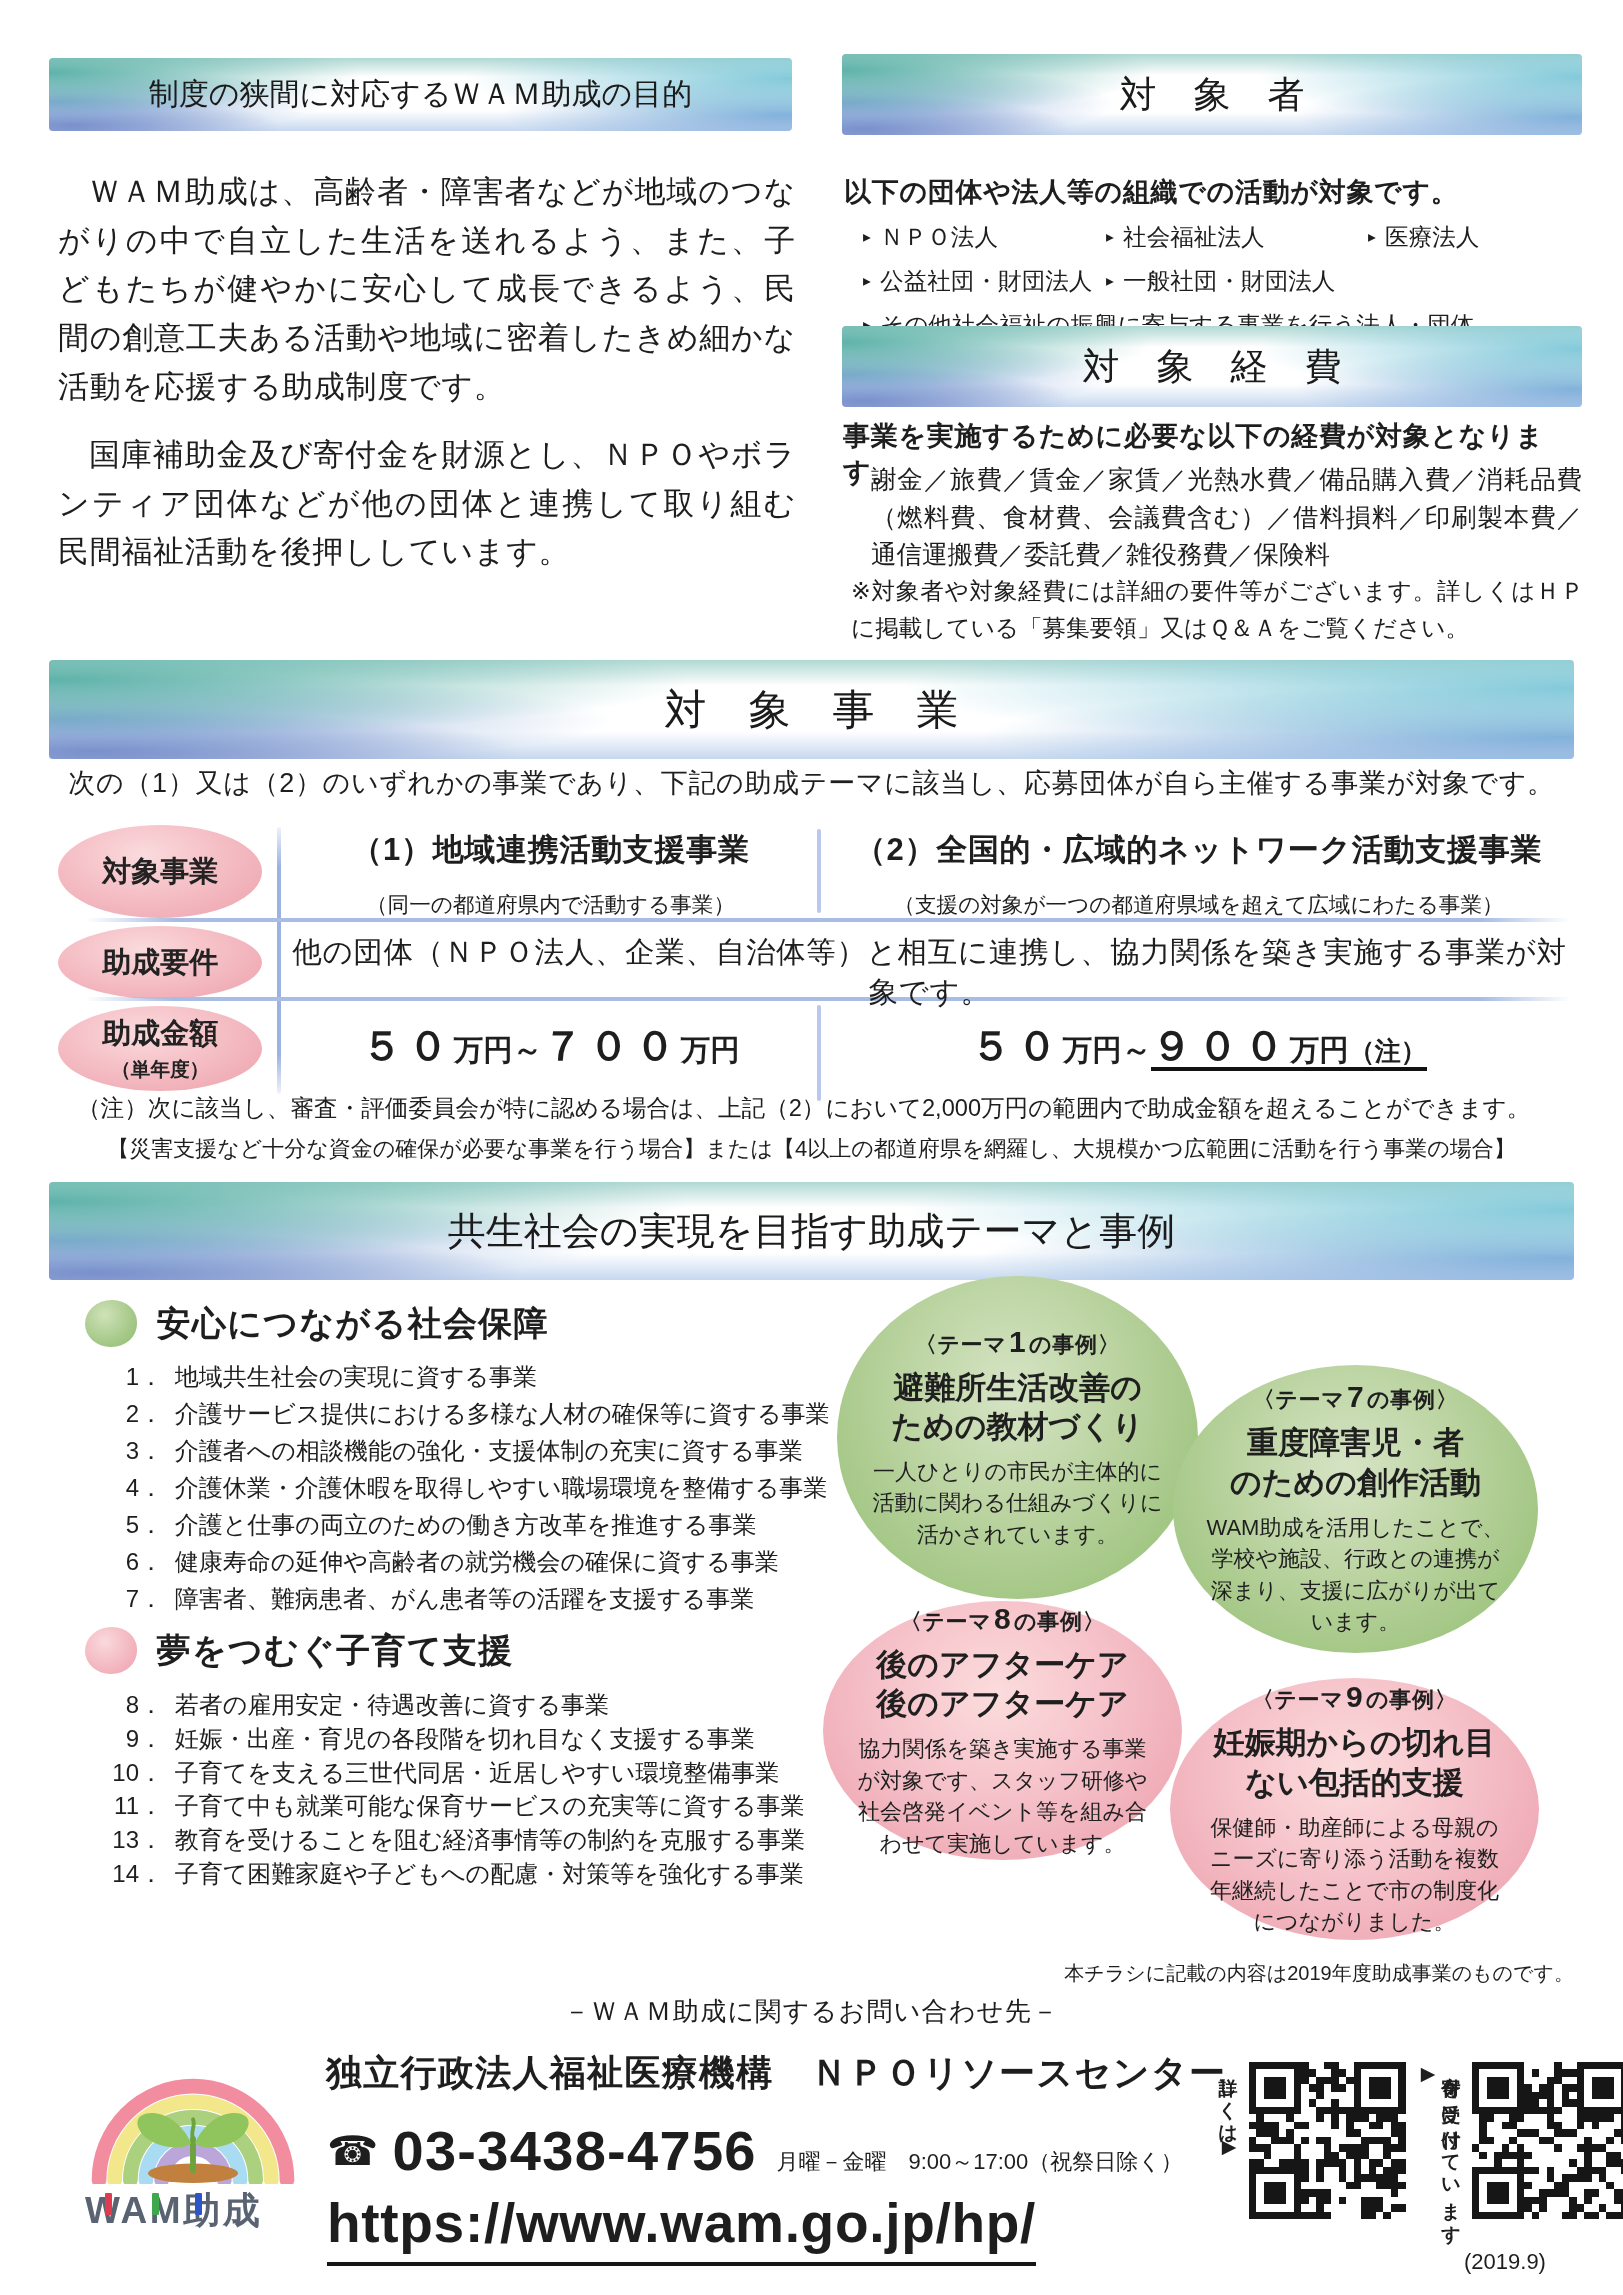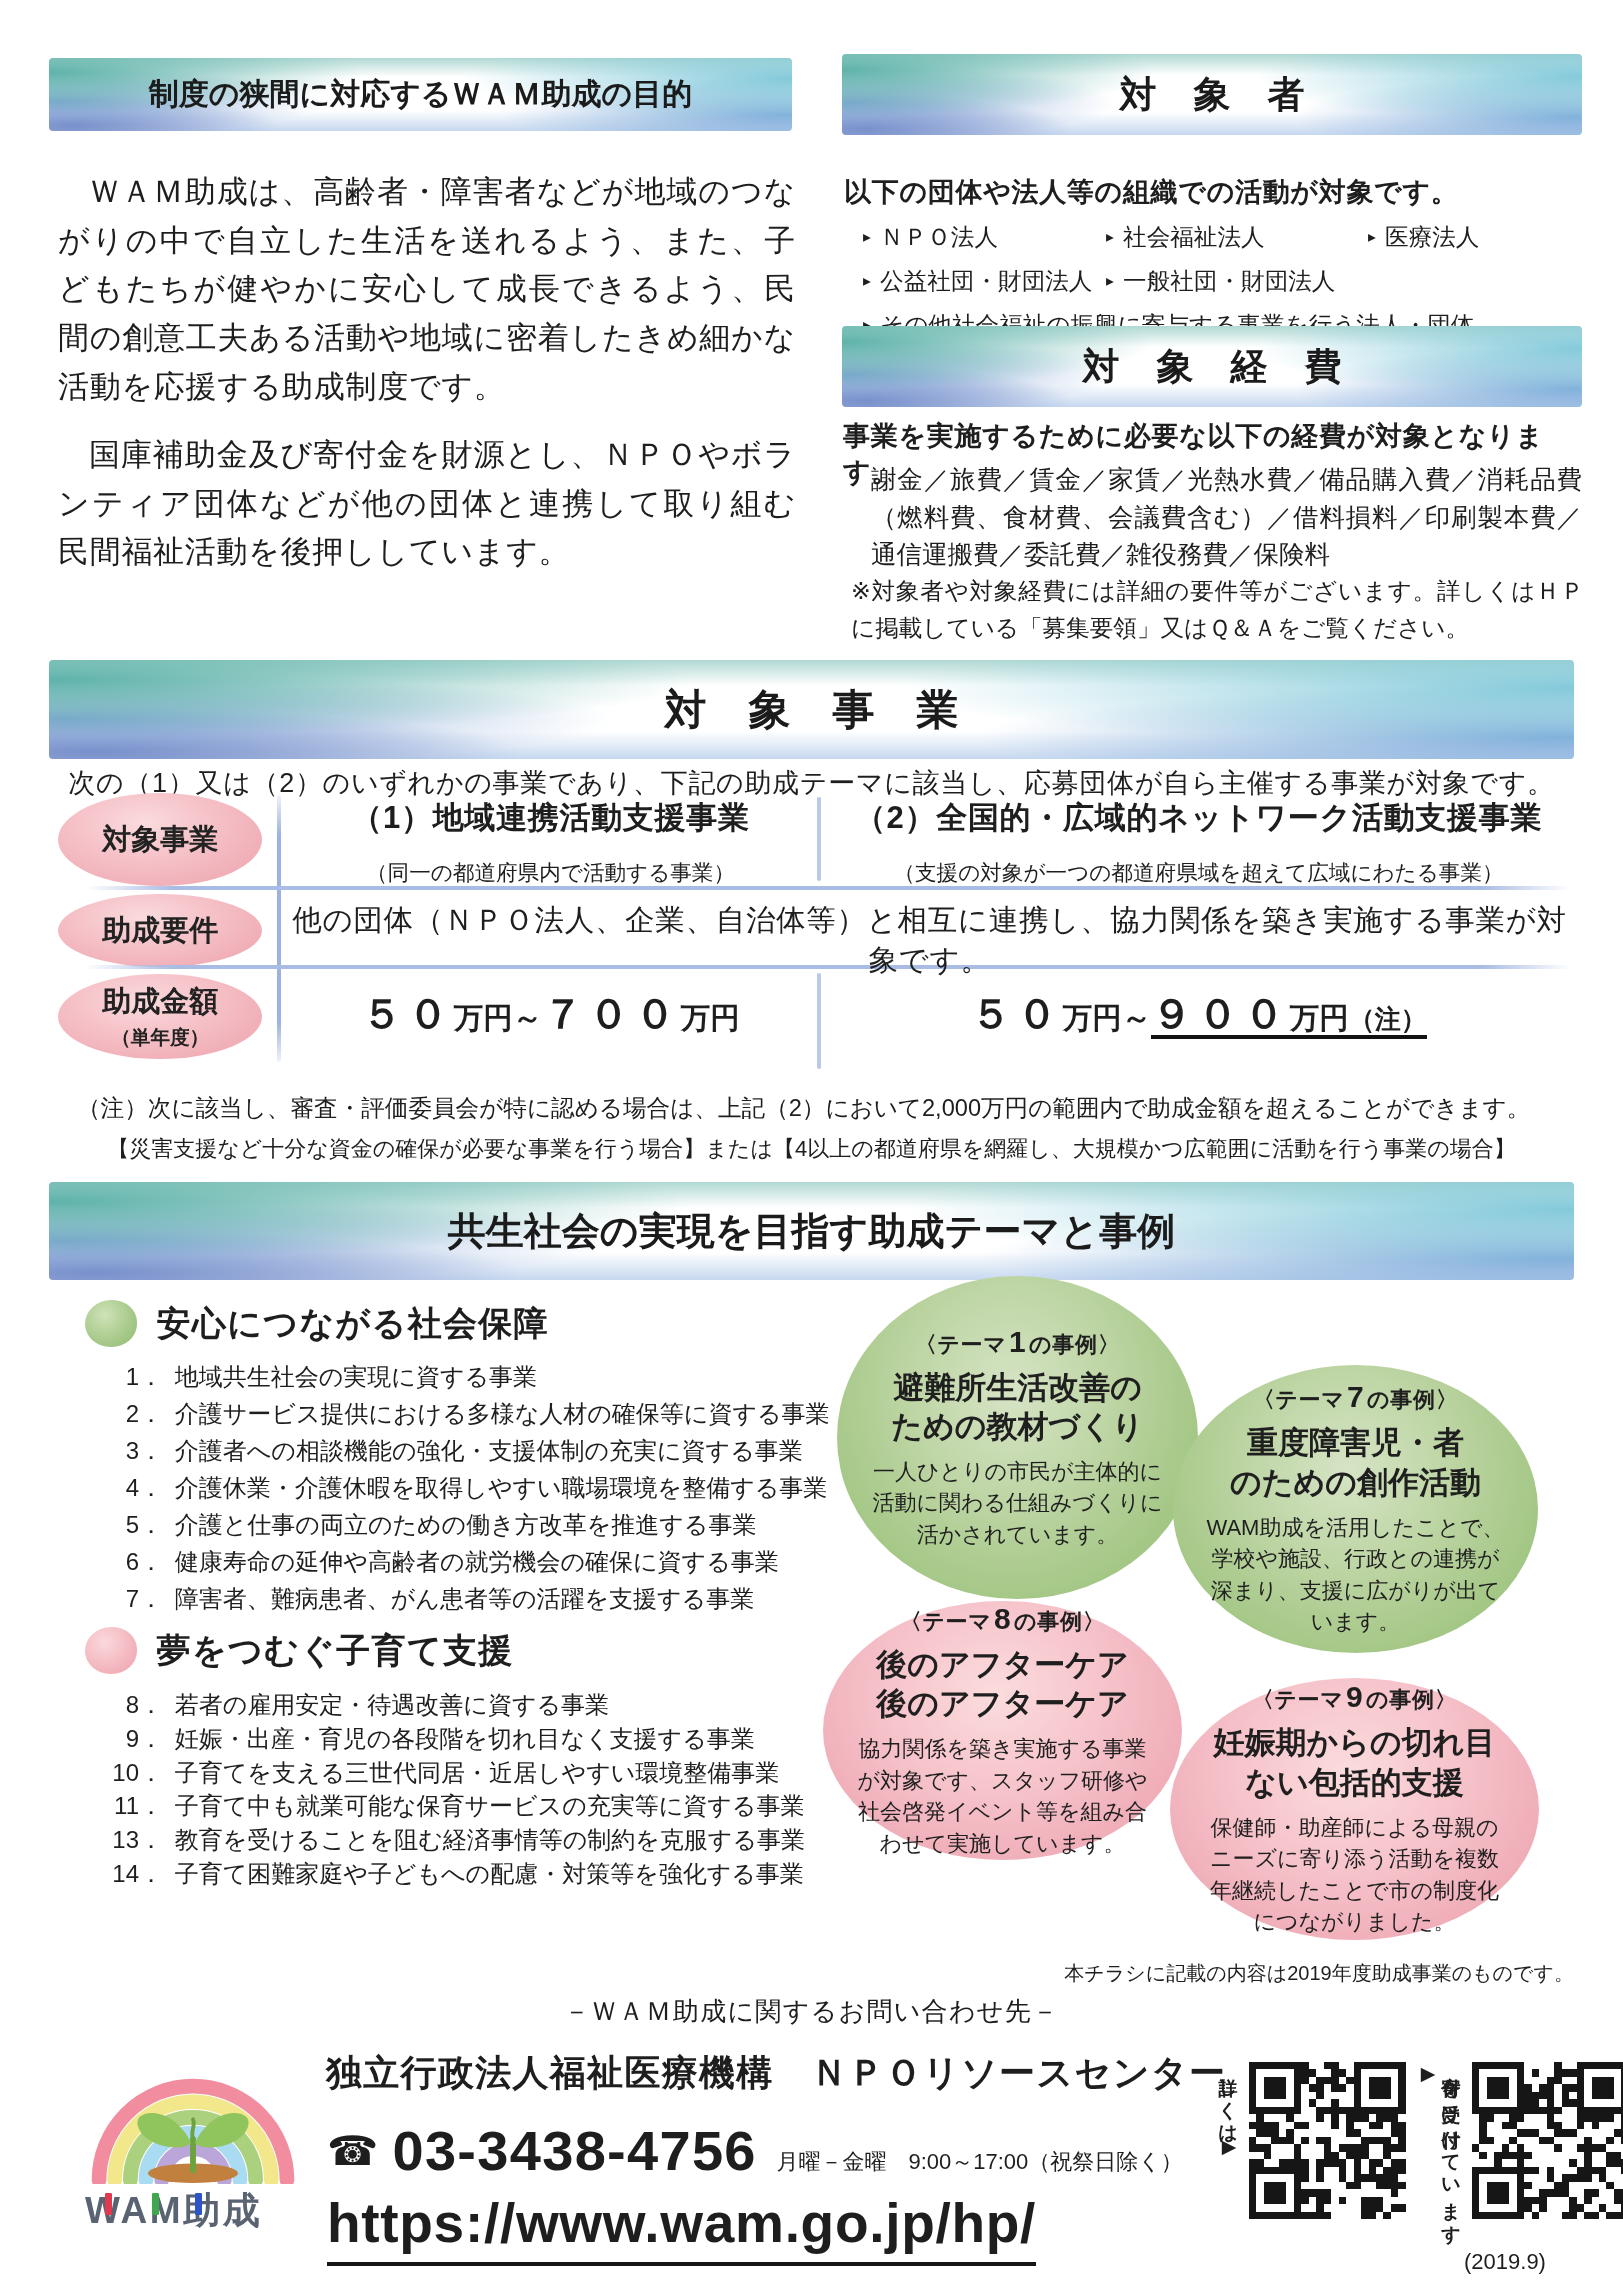--- a/index.html
+++ b/index.html
@@ -14,21 +14,21 @@
     display:flex;align-items:center;justify-content:center;
     background:
       radial-gradient(42% 58% at 0% 20%, rgba(88,176,166,.95) 0%, rgba(88,176,166,0) 100%),
       radial-gradient(36% 48% at 1% 60%, rgba(122,160,212,.88) 0%, rgba(122,160,212,0) 100%),
       radial-gradient(28% 42% at 3% 92%, rgba(104,122,192,.85) 0%, rgba(104,122,192,0) 100%),
       radial-gradient(44% 60% at 100% 28%, rgba(118,196,214,.9) 0%, rgba(118,196,214,0) 100%),
       radial-gradient(38% 52% at 99% 78%, rgba(112,162,214,.85) 0%, rgba(112,162,214,0) 100%),
       linear-gradient(180deg, rgba(98,178,168,.50) 0%, rgba(255,255,255,0) 26%, rgba(255,255,255,0) 72%, rgba(128,168,220,.45) 100%),
       #ffffff;
   }
-  .band-title{font-weight:bold;color:#1b1b1b;white-space:nowrap;}
+  .band-title{font-weight:normal;color:#1b1b1b;white-space:nowrap;}
   #band-purpose{left:49px;top:58px;width:743px;height:73px}
   #band-purpose .band-title{font-size:30px}
   #band-groups{left:842px;top:54px;width:740px;height:81px}
   #band-groups .band-title{font-size:37px}
   #band-expenses{left:842px;top:326px;width:740px;height:81px}
   #band-expenses .band-title{font-size:37px}
   #band-projects{left:49px;top:660px;width:1525px;height:99px}
   #band-projects .band-title{font-size:42px}
   #band-themes{left:49px;top:1182px;width:1525px;height:98px}
   #band-themes .band-title{font-size:38px}
@@ -46,21 +46,21 @@
   .gi5{grid-column:2 / span 2}
   .gi6{grid-column:1 / span 3}
 
   
   #expenses-lead{position:absolute;left:843px;top:418px;width:746px;font-size:27px;font-weight:bold;letter-spacing:0.7px}
   #expenses-body{position:absolute;left:871px;top:461px;width:711px;font-size:25.5px;line-height:1.48;text-align:justify}
   #expenses-note{position:absolute;left:851px;top:573px;width:733px;font-size:23.6px;line-height:1.56;text-align:justify}
 
   
   #projects-intro{position:absolute;left:0;top:765px;width:1623px;text-align:center;font-size:27px;letter-spacing:0.7px}
-  #tbl{position:absolute;left:49px;top:788px;width:1525px;height:281px}
+  #tbl{position:absolute;left:49px;top:820px;width:1525px;height:281px}
   .lbl-circle{
     position:absolute;left:9.2px;width:204px;border-radius:50%;
     display:flex;flex-direction:column;align-items:center;justify-content:center;
     font-weight:bold;font-size:29px;color:#222;
     background:radial-gradient(ellipse at 42% 32%, #fadbdd 0%, #f5bfc6 45%, #efa9b2 85%, #eb9fa9 100%);
   }
   #lc1{top:5.2px;height:93px}
   #lc2{top:106px;height:73px}
   #lc3{top:186px;height:85px}
   .lbl-sub{font-size:19.6px;font-weight:bold;margin-top:1.3px}

